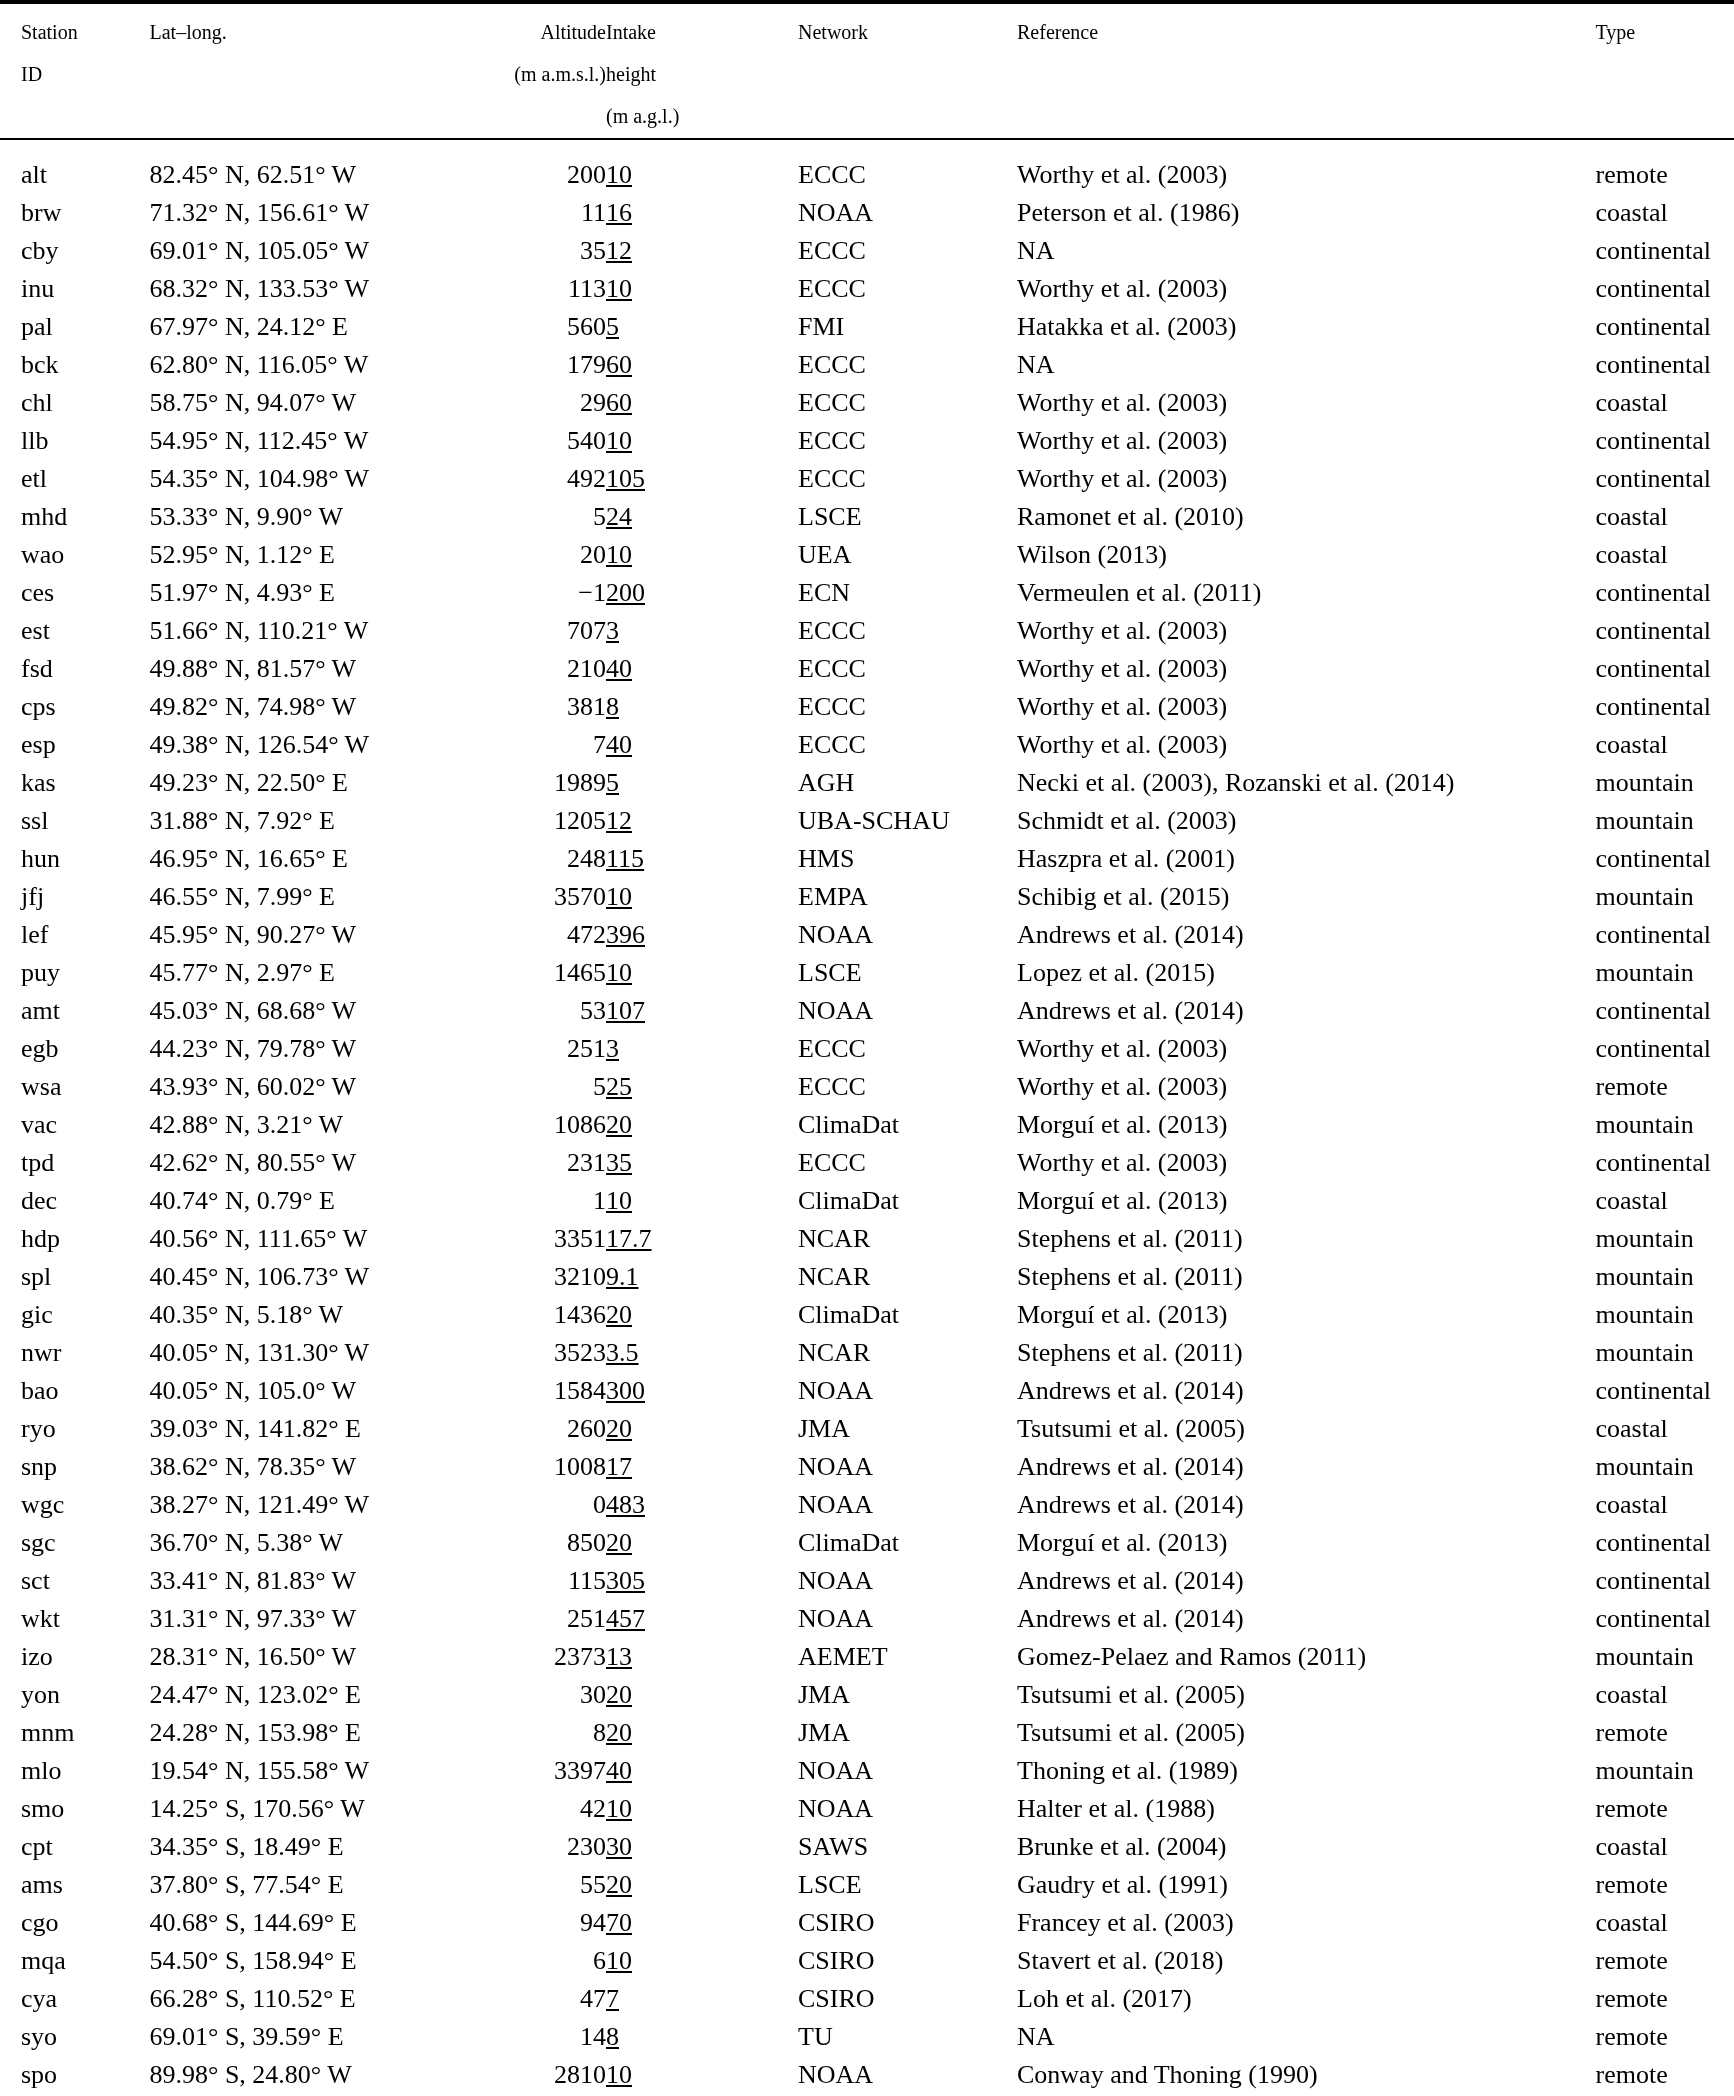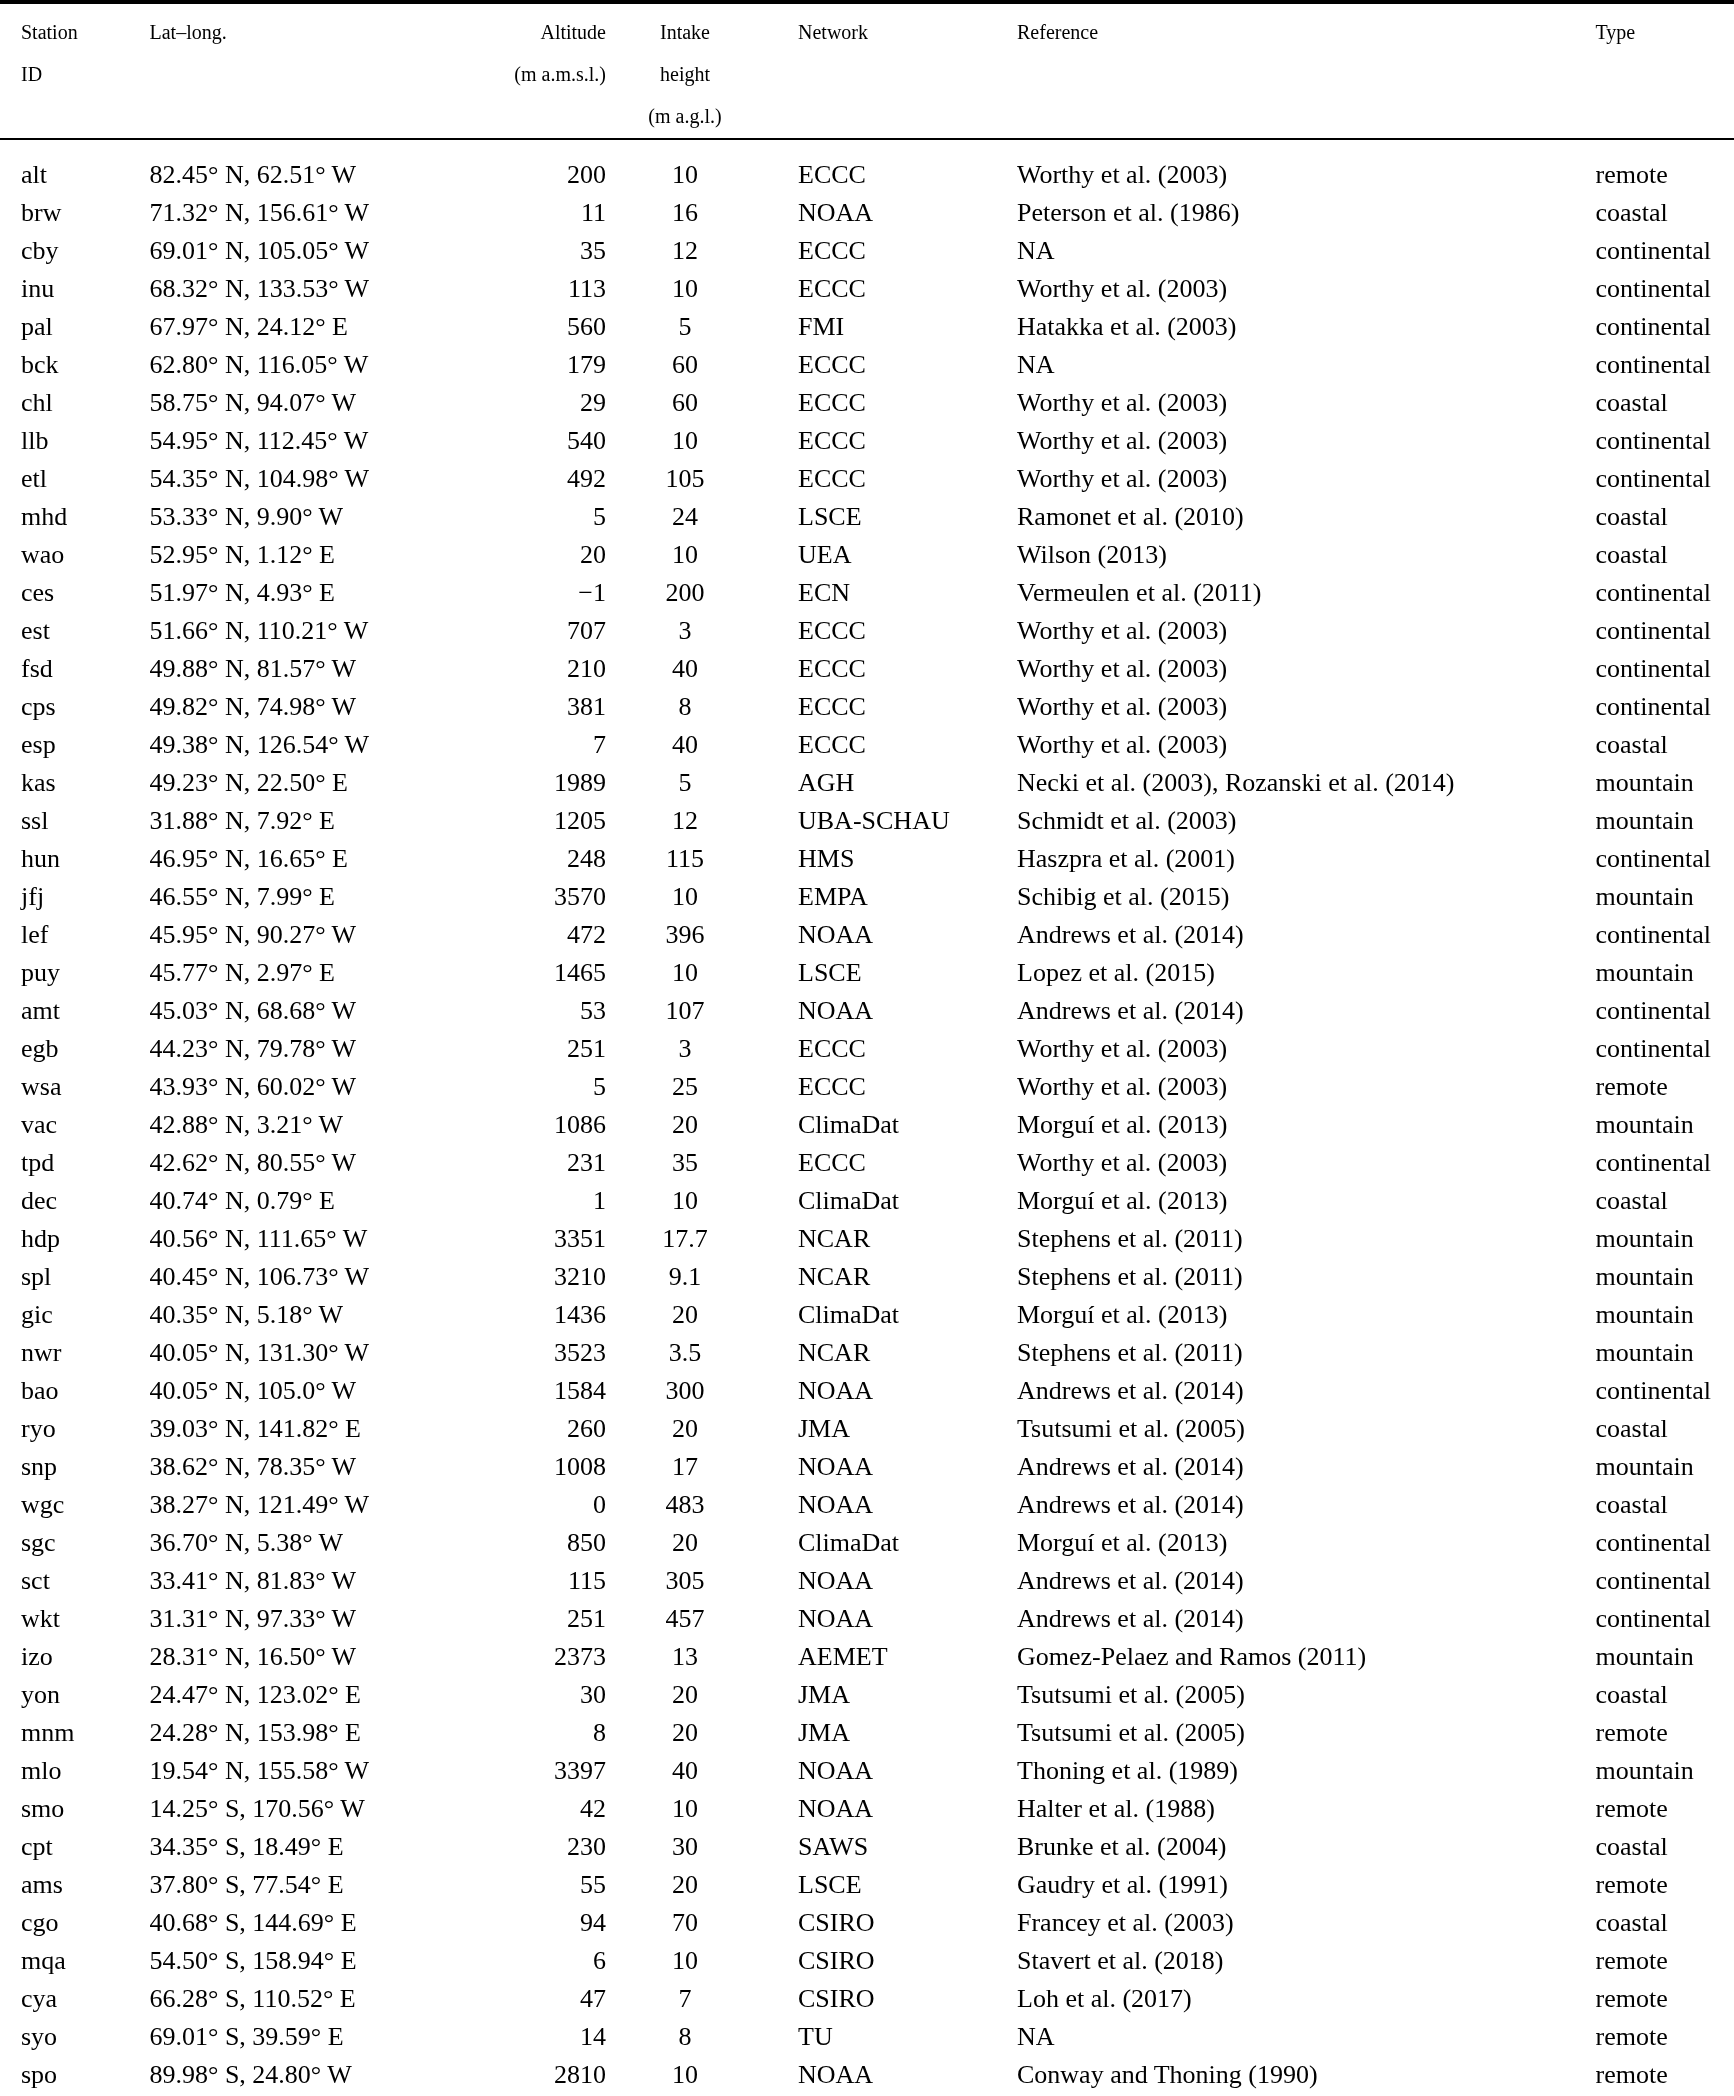--- a/index.html
+++ b/index.html
@@ -32,36 +32,36 @@
     text-align: left;
     white-space: pre-line;
     font-size: 20px;
     line-height: 42px;
     padding: 6.7px 0 1.7px 0;
     border-bottom: 2.5px solid #000;
   }
   thead th:nth-child(1) { padding-left: 21px; }
   thead th:nth-child(2) { padding-left: 2.5px; }
   thead th:nth-child(3) { text-align: right; }
-  thead th:nth-child(4) { text-align: center; }
+  thead th:nth-child(4) { text-align: left; }
   thead th:nth-child(5) { padding-left: 34px; }
   thead th:nth-child(7) { padding-left: 2.5px; }
 
   tbody td {
     font-size: 26px;
     line-height: 38px;
     height: 38px;
     padding: 0;
     white-space: nowrap;
     vertical-align: middle;
   }
   tbody td:nth-child(1) { padding-left: 21px; }
   tbody td:nth-child(2) { padding-left: 2.5px; font-family: Liberation Serif, serif; }
   tbody td:nth-child(3) { text-align: right; }
-  tbody td:nth-child(4) { text-align: center; }
+  tbody td:nth-child(4) { text-align: left; text-decoration: underline; }
   tbody td:nth-child(5) { padding-left: 34px; }
   tbody td:nth-child(7) { padding-left: 2.5px; }
   tbody tr:first-child td { padding-top: 16px; }
 
   .bottom-rule {
     margin-top: 13.4px;
     height: 2.5px;
     border-top: 2.5px solid #000;
     border-bottom: 2.5px solid #000;
   }

